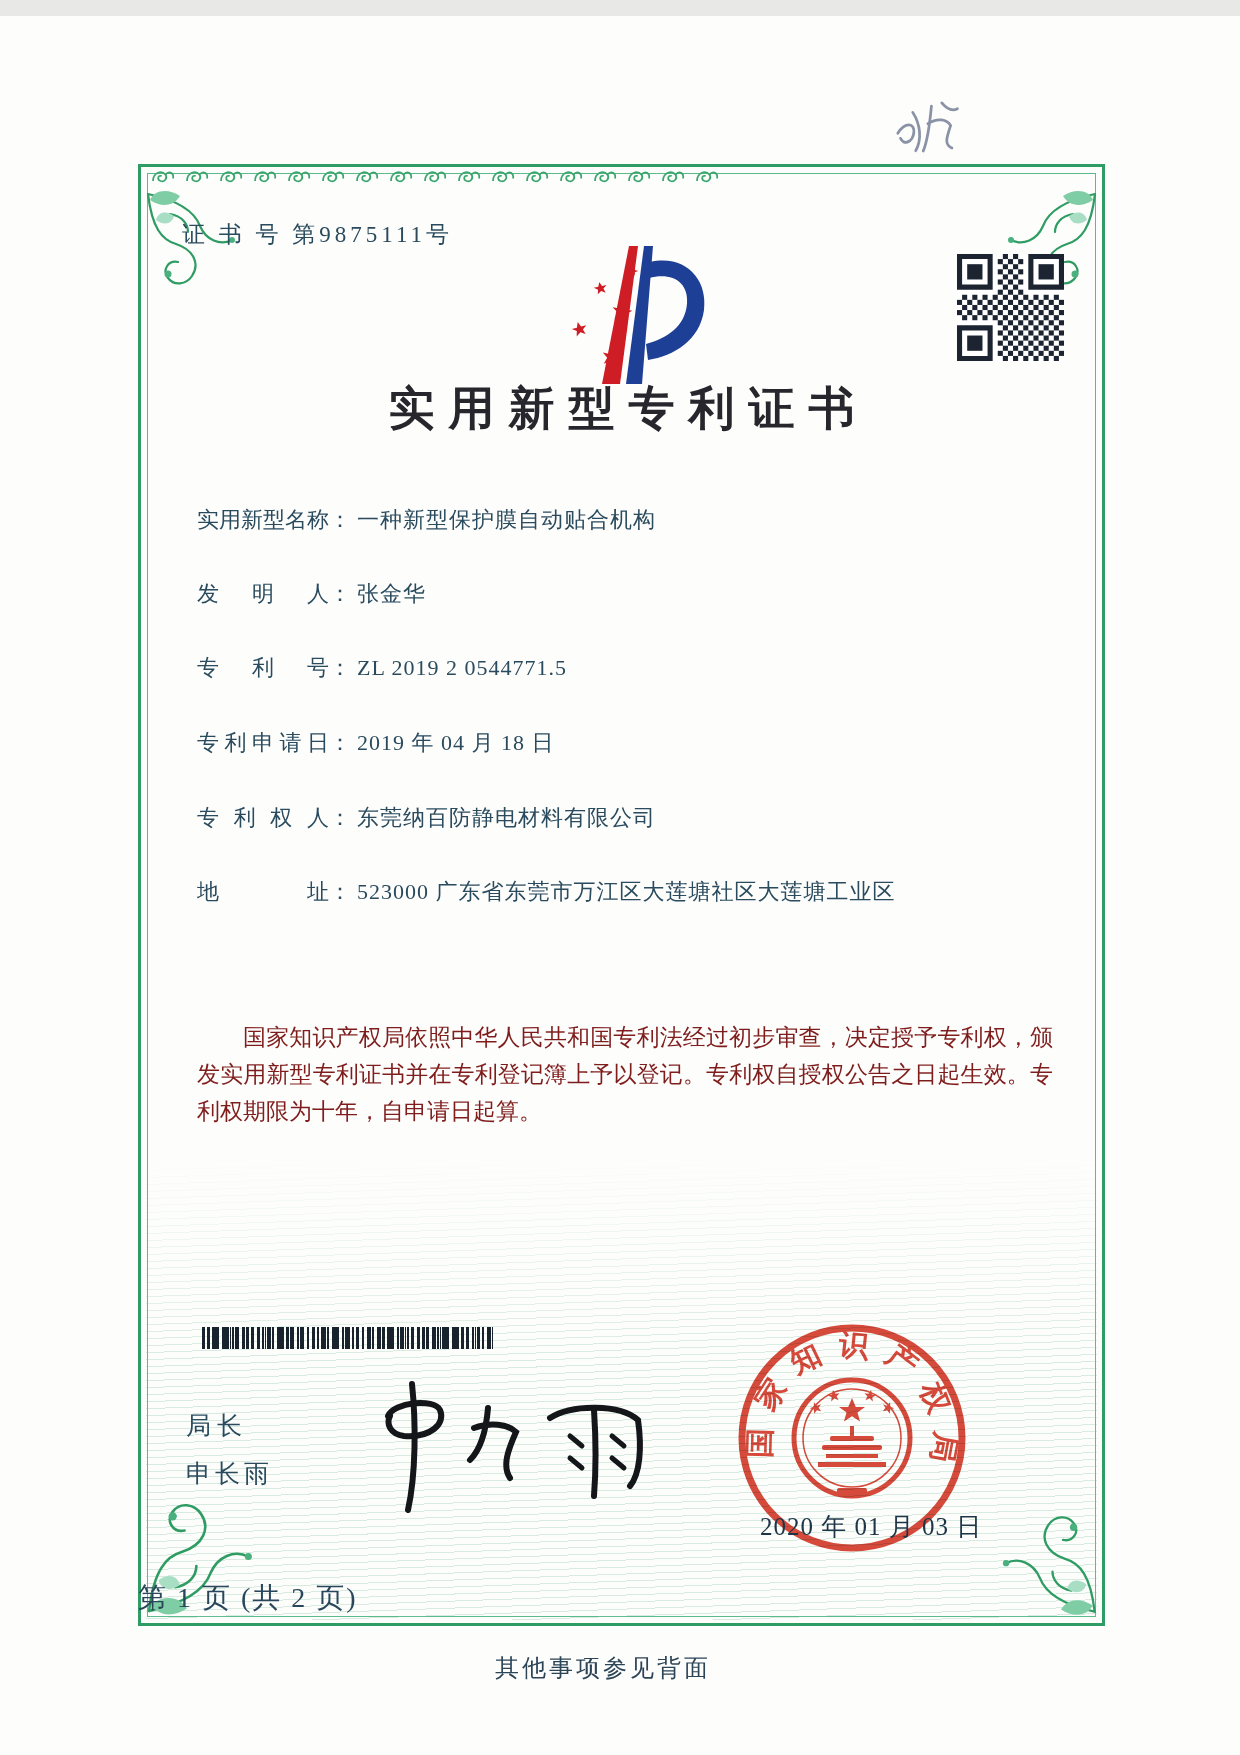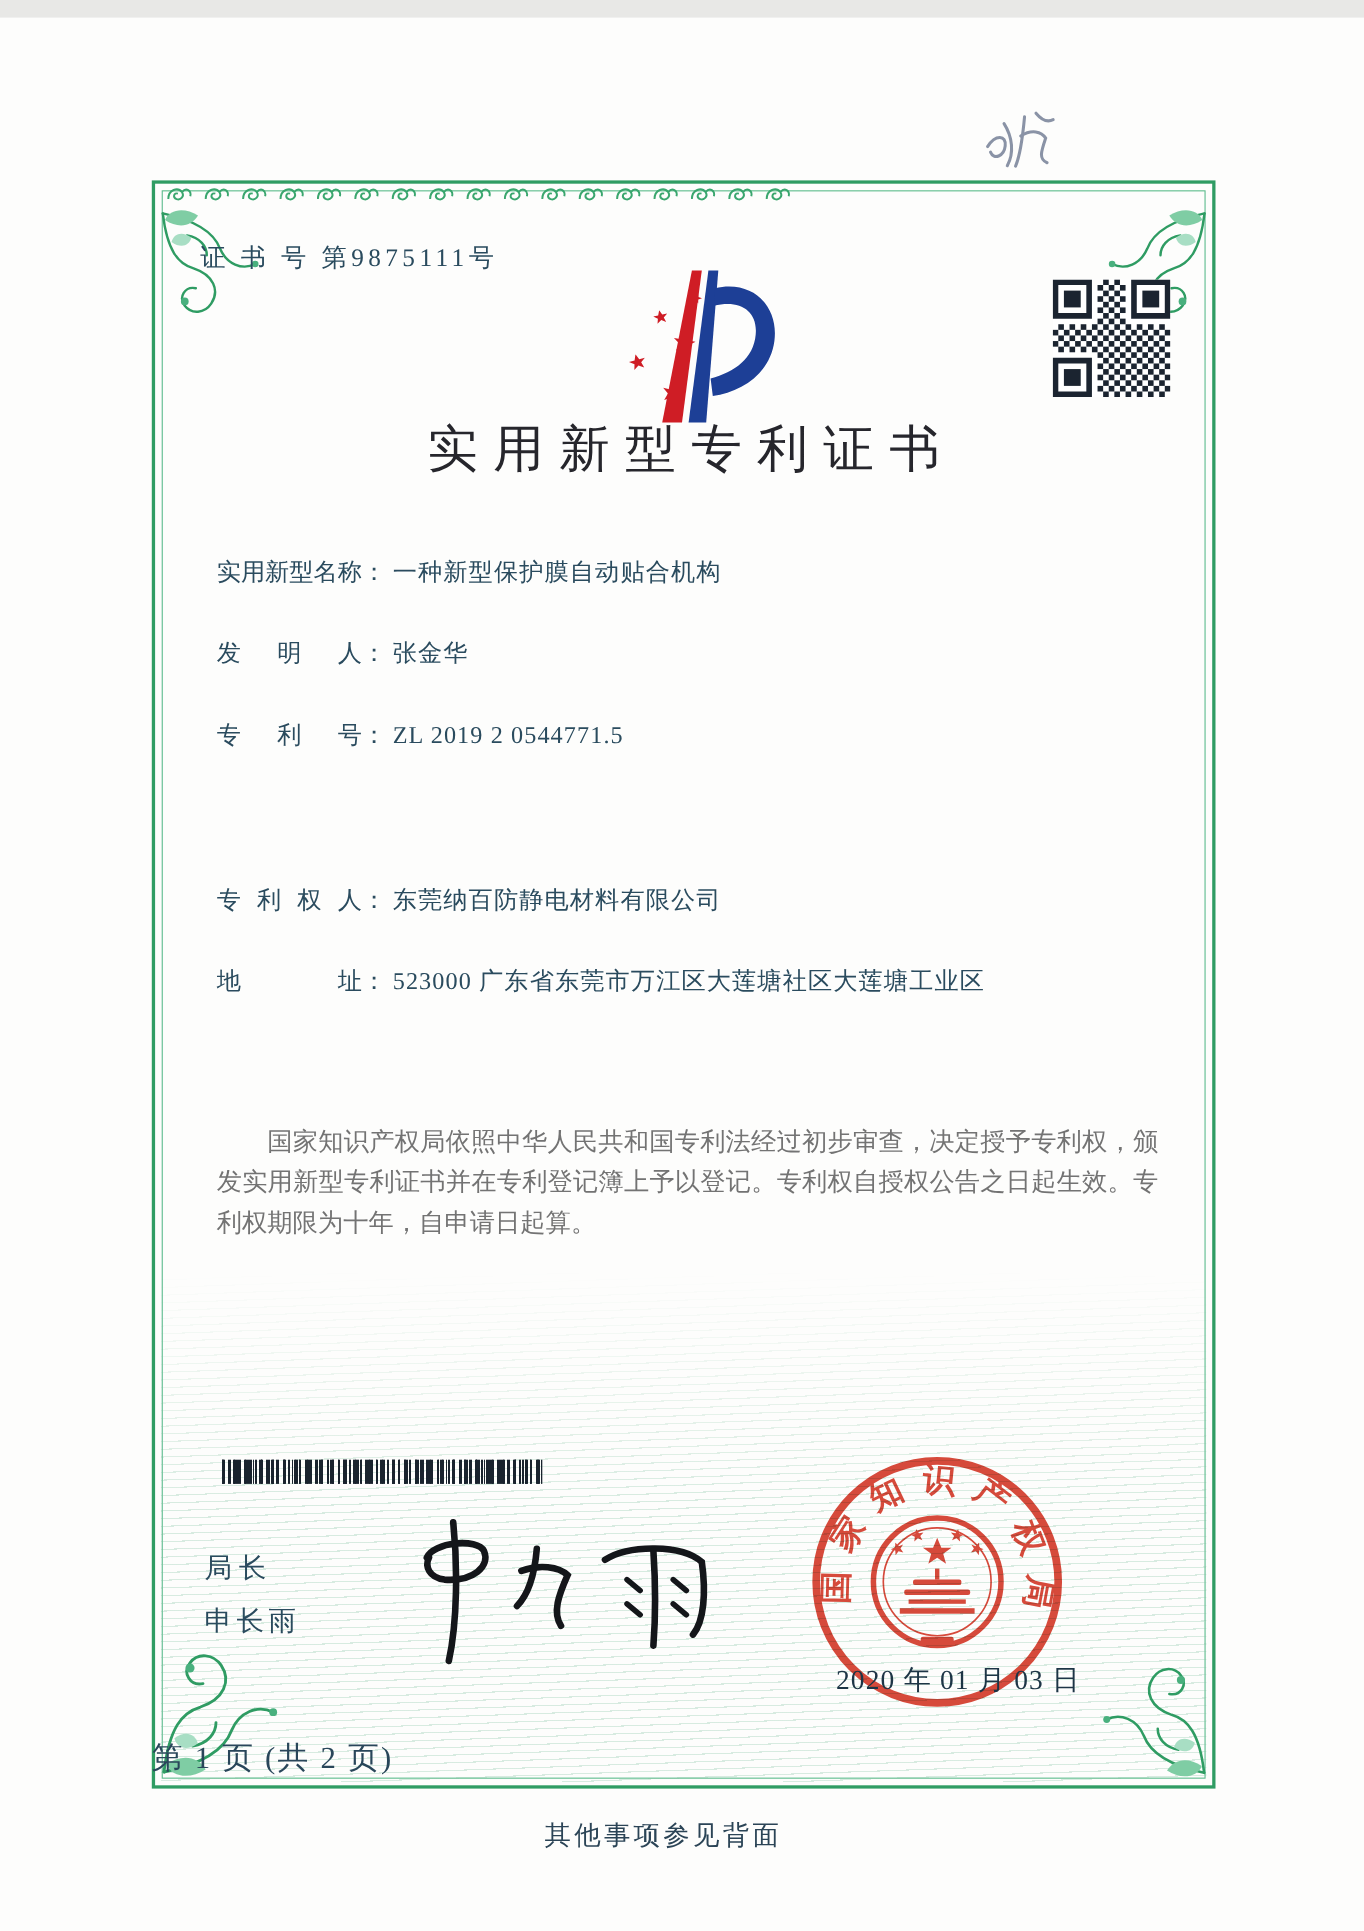--- a/index.html
+++ b/index.html
@@ -27,33 +27,33 @@
   }
   svg.decor{position:absolute;left:0;top:0;width:1240px;height:1755px;pointer-events:none;}
 
   
   .cert-no{position:absolute;left:182px;top:203px;font-size:23px;letter-spacing:4px;color:var(--text-navy,#2a4b5e);}
   .logo{position:absolute;left:528px;top:222px;width:180px;height:148px;}
   .qr{position:absolute;left:957px;top:238px;width:107px;height:107px;}
   .hand-mark{position:absolute;left:886px;top:78px;width:80px;height:64px;transform:rotate(-6deg);}
   .title{
     position:absolute;left:138px;top:362px;width:967px;text-align:center;
-    font-size:46px;font-weight:normal;letter-spacing:14px;color:#26262c;text-indent:14px;
+    font-size:46px;font-weight:bold;letter-spacing:14px;color:#26262c;text-indent:14px;
   }
 
   
   .frow{position:absolute;left:197px;font-size:22px;white-space:nowrap;}
   .flabel{display:inline-block;width:132px;text-align:justify;text-align-last:justify;vertical-align:bottom;font-family:Liberation Serif, serif;}
   .fcolon{display:inline-block;margin-right:6px;}
   .fvalue{letter-spacing:1px;}
   .grant2{position:absolute;left:628px;top:0;}
 
   
   .paras{position:absolute;left:197px;top:1003px;width:856px;font-size:23px;line-height:37px;
-    text-align:justify;color:#737373;}
+    text-align:justify;color:#7f1d1d;}
   .paras p{margin:0 0 2px 0;text-indent:2em;}
 
   
   .barcode{
     position:absolute;left:202px;top:1311px;width:291px;height:22px;
     background:
       repeating-linear-gradient(90deg,#19232e 0 2px,transparent 2px 5px),
       repeating-linear-gradient(90deg,#19232e 0 1px,transparent 1px 7px),
       repeating-linear-gradient(90deg,#19232e 0 3px,transparent 3px 11px);
   }
@@ -299,20 +299,23 @@
 
   <div class="frow" style="top:489px">
     <span class="flabel">实用新型名称</span><span class="fcolon">：</span><span class="fvalue">一种新型保护膜自动贴合机构</span>
   </div>
   <div class="frow" style="top:563px">
     <span class="flabel">发明人</span><span class="fcolon">：</span><span class="fvalue">张金华</span>
   </div>
   <div class="frow" style="top:637px">
     <span class="flabel">专利号</span><span class="fcolon">：</span><span class="fvalue">ZL 2019 2 0544771.5</span>
   </div>
+  <div class="frow" style="top:712px">
+    <span class="flabel">专利申请日</span><span class="fcolon">：</span><span class="fvalue">2019 年 04 月 18 日</span>
+  </div>
   <div class="frow" style="top:787px">
     <span class="flabel">专利权人</span><span class="fcolon">：</span><span class="fvalue">东莞纳百防静电材料有限公司</span>
   </div>
   <div class="frow" style="top:861px">
     <span class="flabel">地址</span><span class="fcolon">：</span><span class="fvalue">523000 广东省东莞市万江区大莲塘社区大莲塘工业区</span>
   </div>
 
   <div class="paras">
     <p>国家知识产权局依照中华人民共和国专利法经过初步审查，决定授予专利权，颁发实用新型专利证书并在专利登记簿上予以登记。专利权自授权公告之日起生效。专利权期限为十年，自申请日起算。</p>
   </div>

